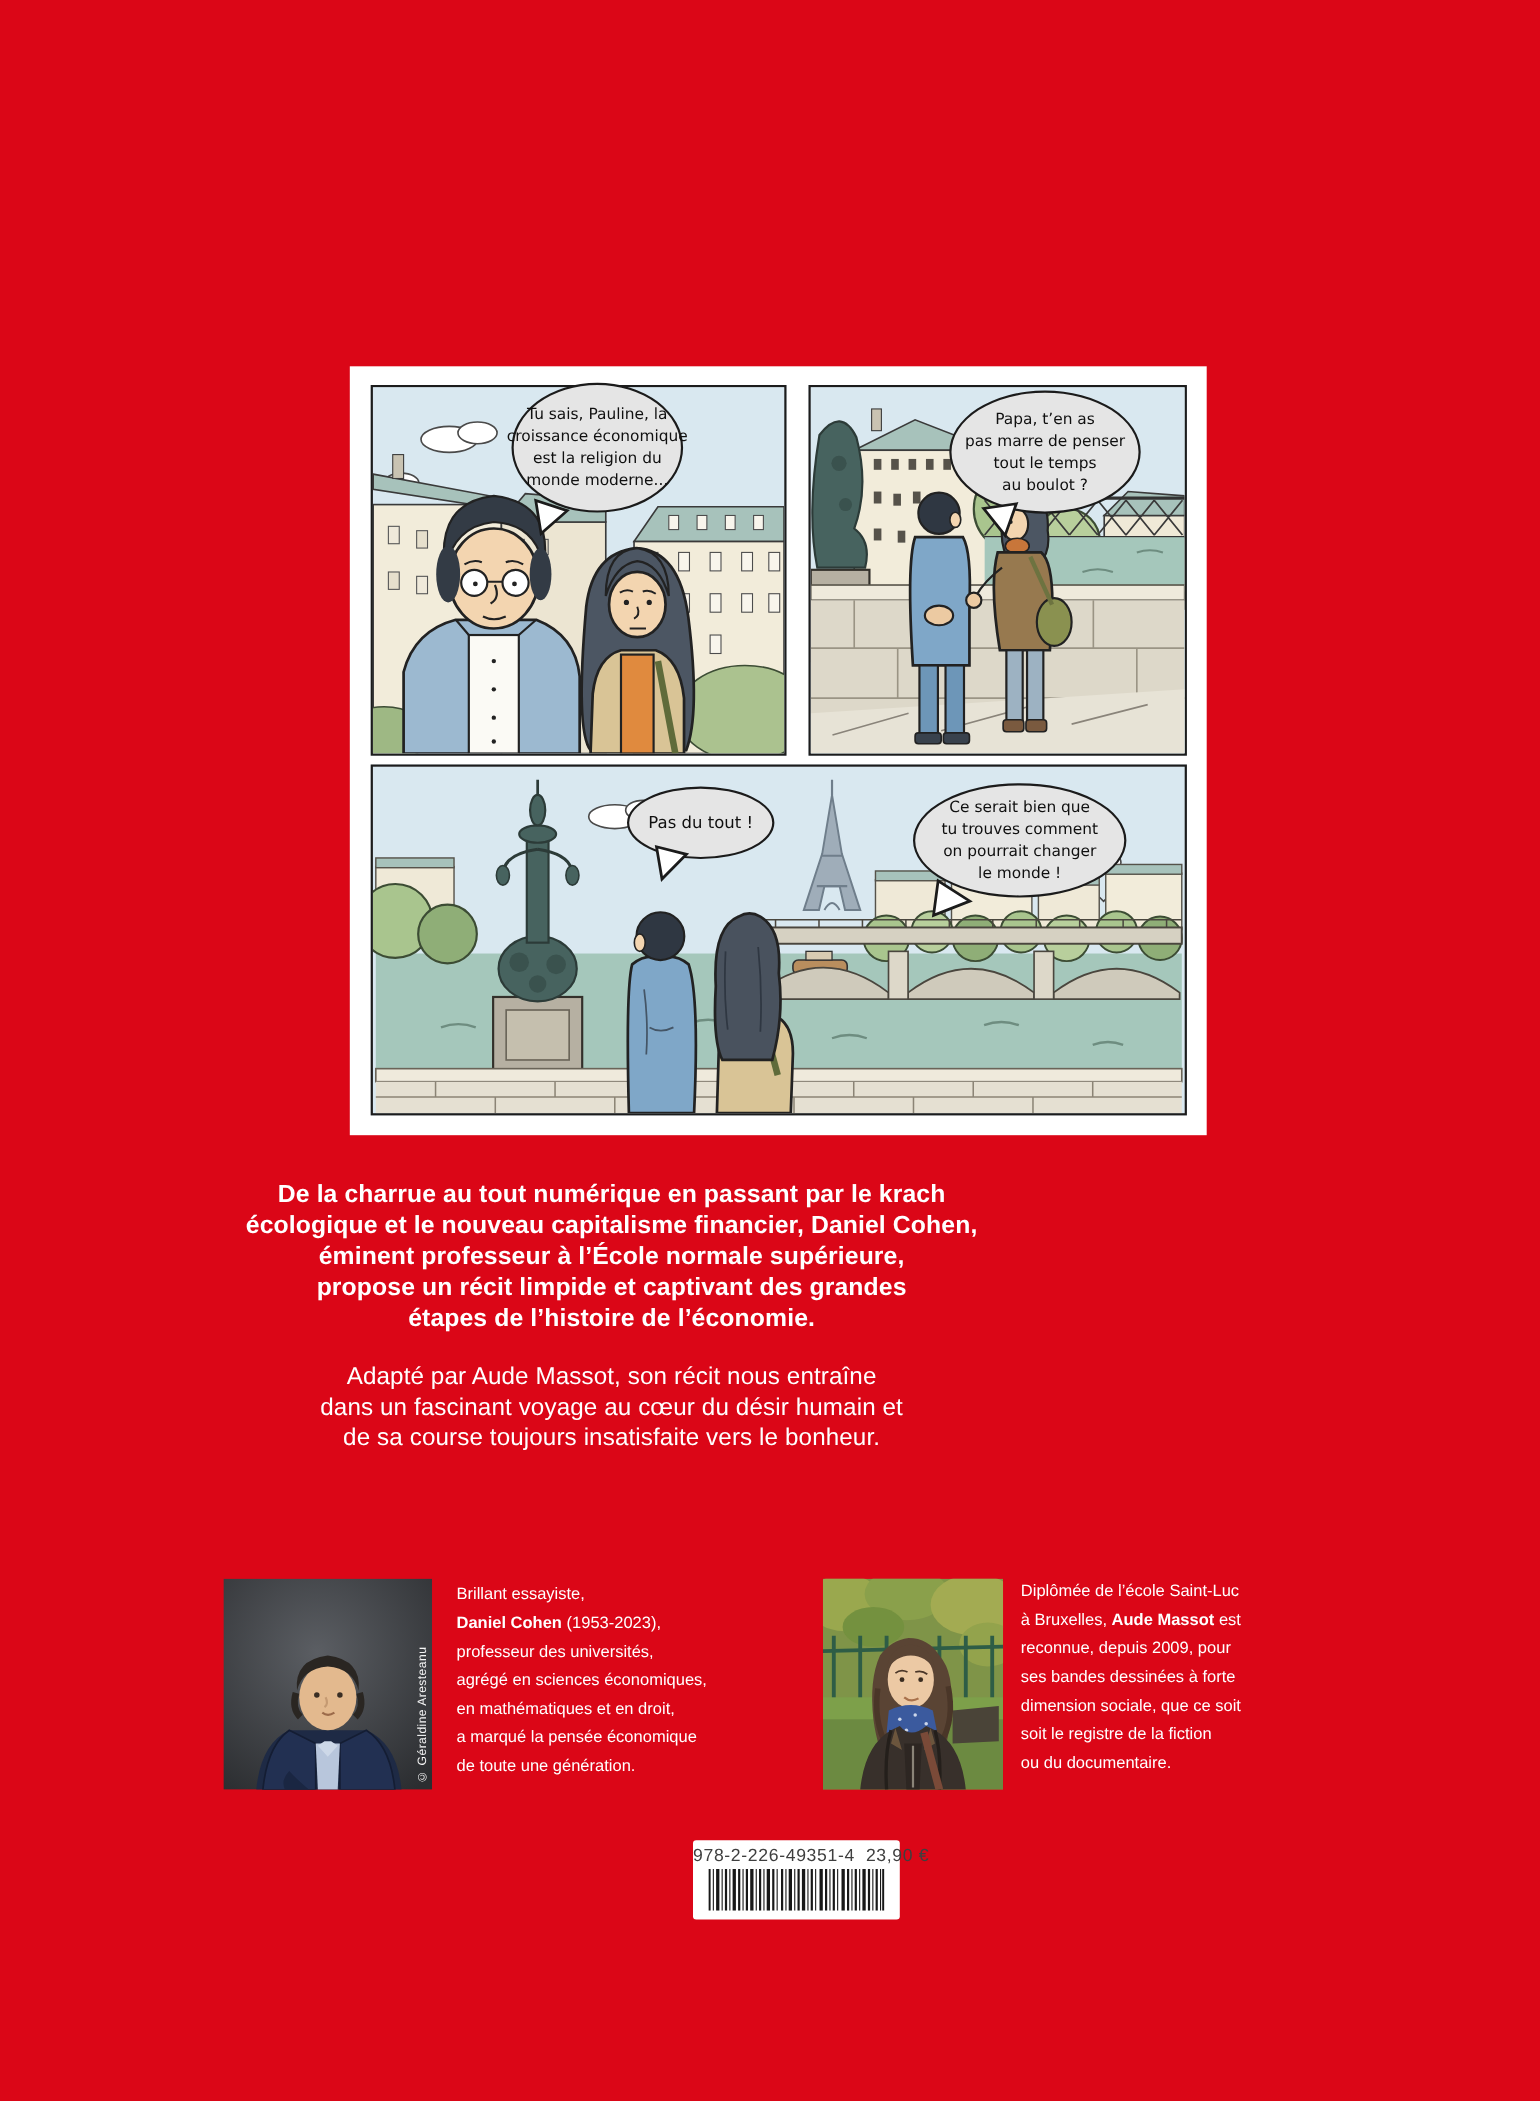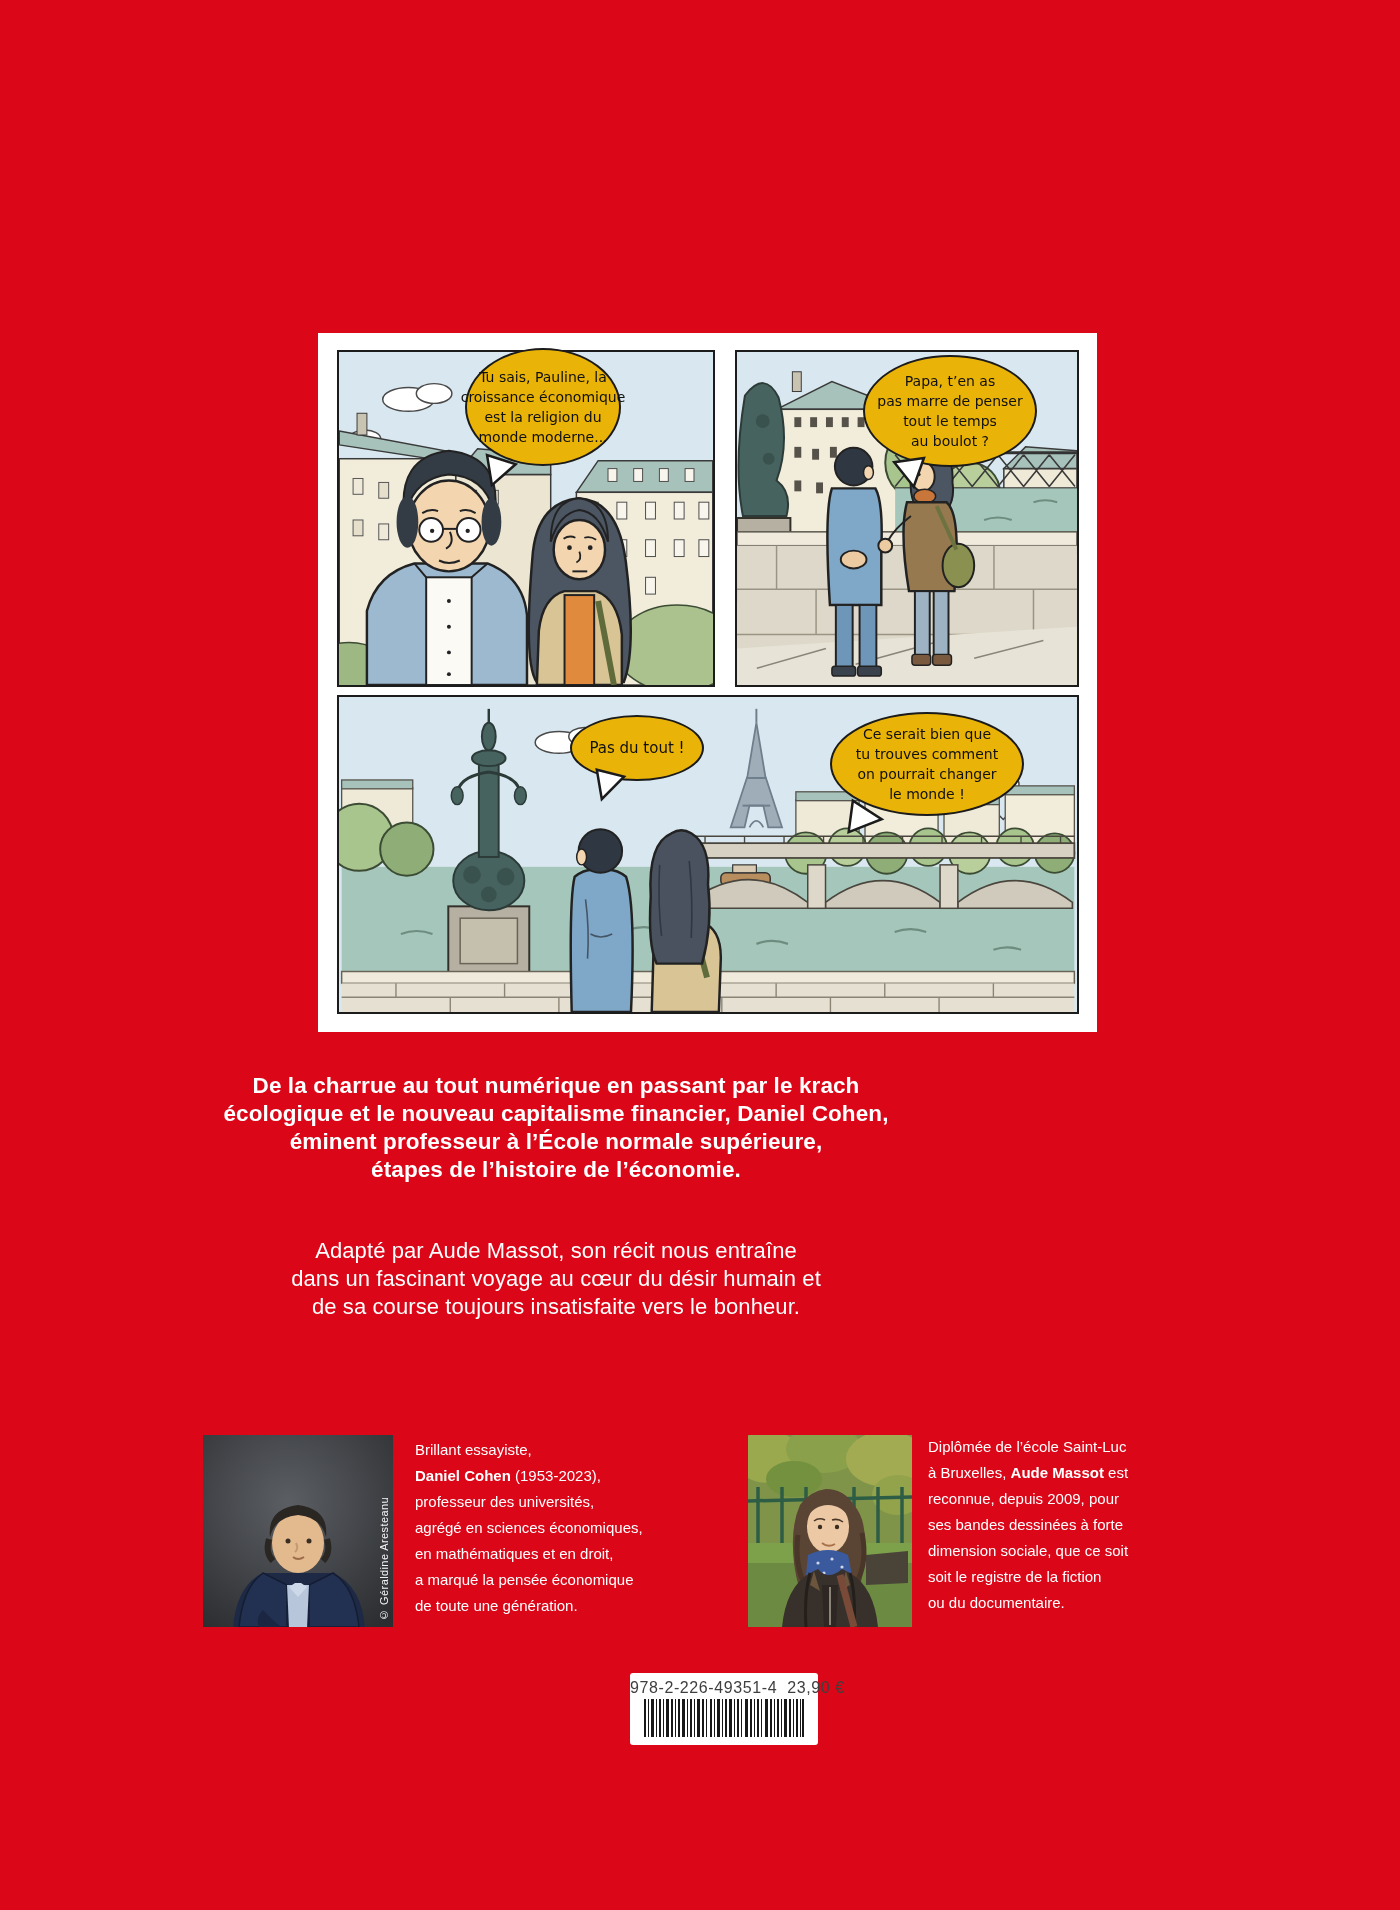--- a/index.html
+++ b/index.html
@@ -5,21 +5,21 @@
   html,body{margin:0;padding:0;background:#7a0410;}
   .page{position:relative;width:1400px;height:1910px;background:#db0617;overflow:hidden;
         font-family:"Liberation Sans",sans-serif;}
   
   .comic-card{position:absolute;left:318px;top:333px;width:779px;height:699px;background:#ffffff;}
   .panel{position:absolute;border:2.5px solid #1c1c1c;box-sizing:border-box;background:#d9e8f0;overflow:hidden;}
   .panel svg{display:block;width:100%;height:100%;}
   #panel1{left:19px;top:17px;width:378px;height:337px;}
   #panel2{left:417px;top:17px;width:344px;height:337px;}
   #panel3{left:19px;top:362px;width:742px;height:319px;}
-  .bubble{position:absolute;background:#eab308;border:2.5px solid #1b1b1b;border-radius:50%;
+  .bubble{position:absolute;background:#e5e5e5;border:2.5px solid #1b1b1b;border-radius:50%;
           display:flex;flex-direction:column;justify-content:center;align-items:center;text-align:center;
           font-family:"DejaVu Sans",sans-serif;font-size:14px;line-height:20px;color:#101010;z-index:6;}
   .bubble .bl{white-space:nowrap;}
   .tail{position:absolute;z-index:-1;}
   #bubble1{left:147px;top:15px;width:152px;height:114px;}
   #bubble2{left:545px;top:22px;width:170px;height:108px;}
   #bubble3{left:252px;top:382px;width:130px;height:62px;font-size:15px;}
   #bubble4{left:512px;top:379px;width:190px;height:100px;}
   
   .blurb{position:absolute;left:0;width:1112px;text-align:center;color:#ffffff;}
@@ -362,20 +362,21 @@
       <svg class="tail" width="44" height="36" style="left:8px;bottom:-27px;transform:rotate(26deg);">
           <path d="M4,2 L14,32 L38,6 Z" fill="#fff" stroke="#1b1b1b" stroke-width="2.5"></path>
         </svg>
     </div>
   </div>
 
   <div class="blurb blurb-bold">
     <div>De la charrue au tout numérique en passant par le krach</div>
     <div>écologique et le nouveau capitalisme financier, Daniel Cohen,</div>
     <div>éminent professeur à l’École normale supérieure,</div>
+    <div>propose un récit limpide et captivant des grandes</div>
     <div>étapes de l’histoire de l’économie.</div>
   </div>
   <div class="blurb blurb-reg">
     <div>Adapté par Aude Massot, son récit nous entraîne</div>
     <div>dans un fascinant voyage au cœur du désir humain et</div>
     <div>de sa course toujours insatisfaite vers le bonheur.</div>
   </div>
 
   <div class="bio-photo" id="photo-daniel">
     <svg viewBox="0 0 190 192">

